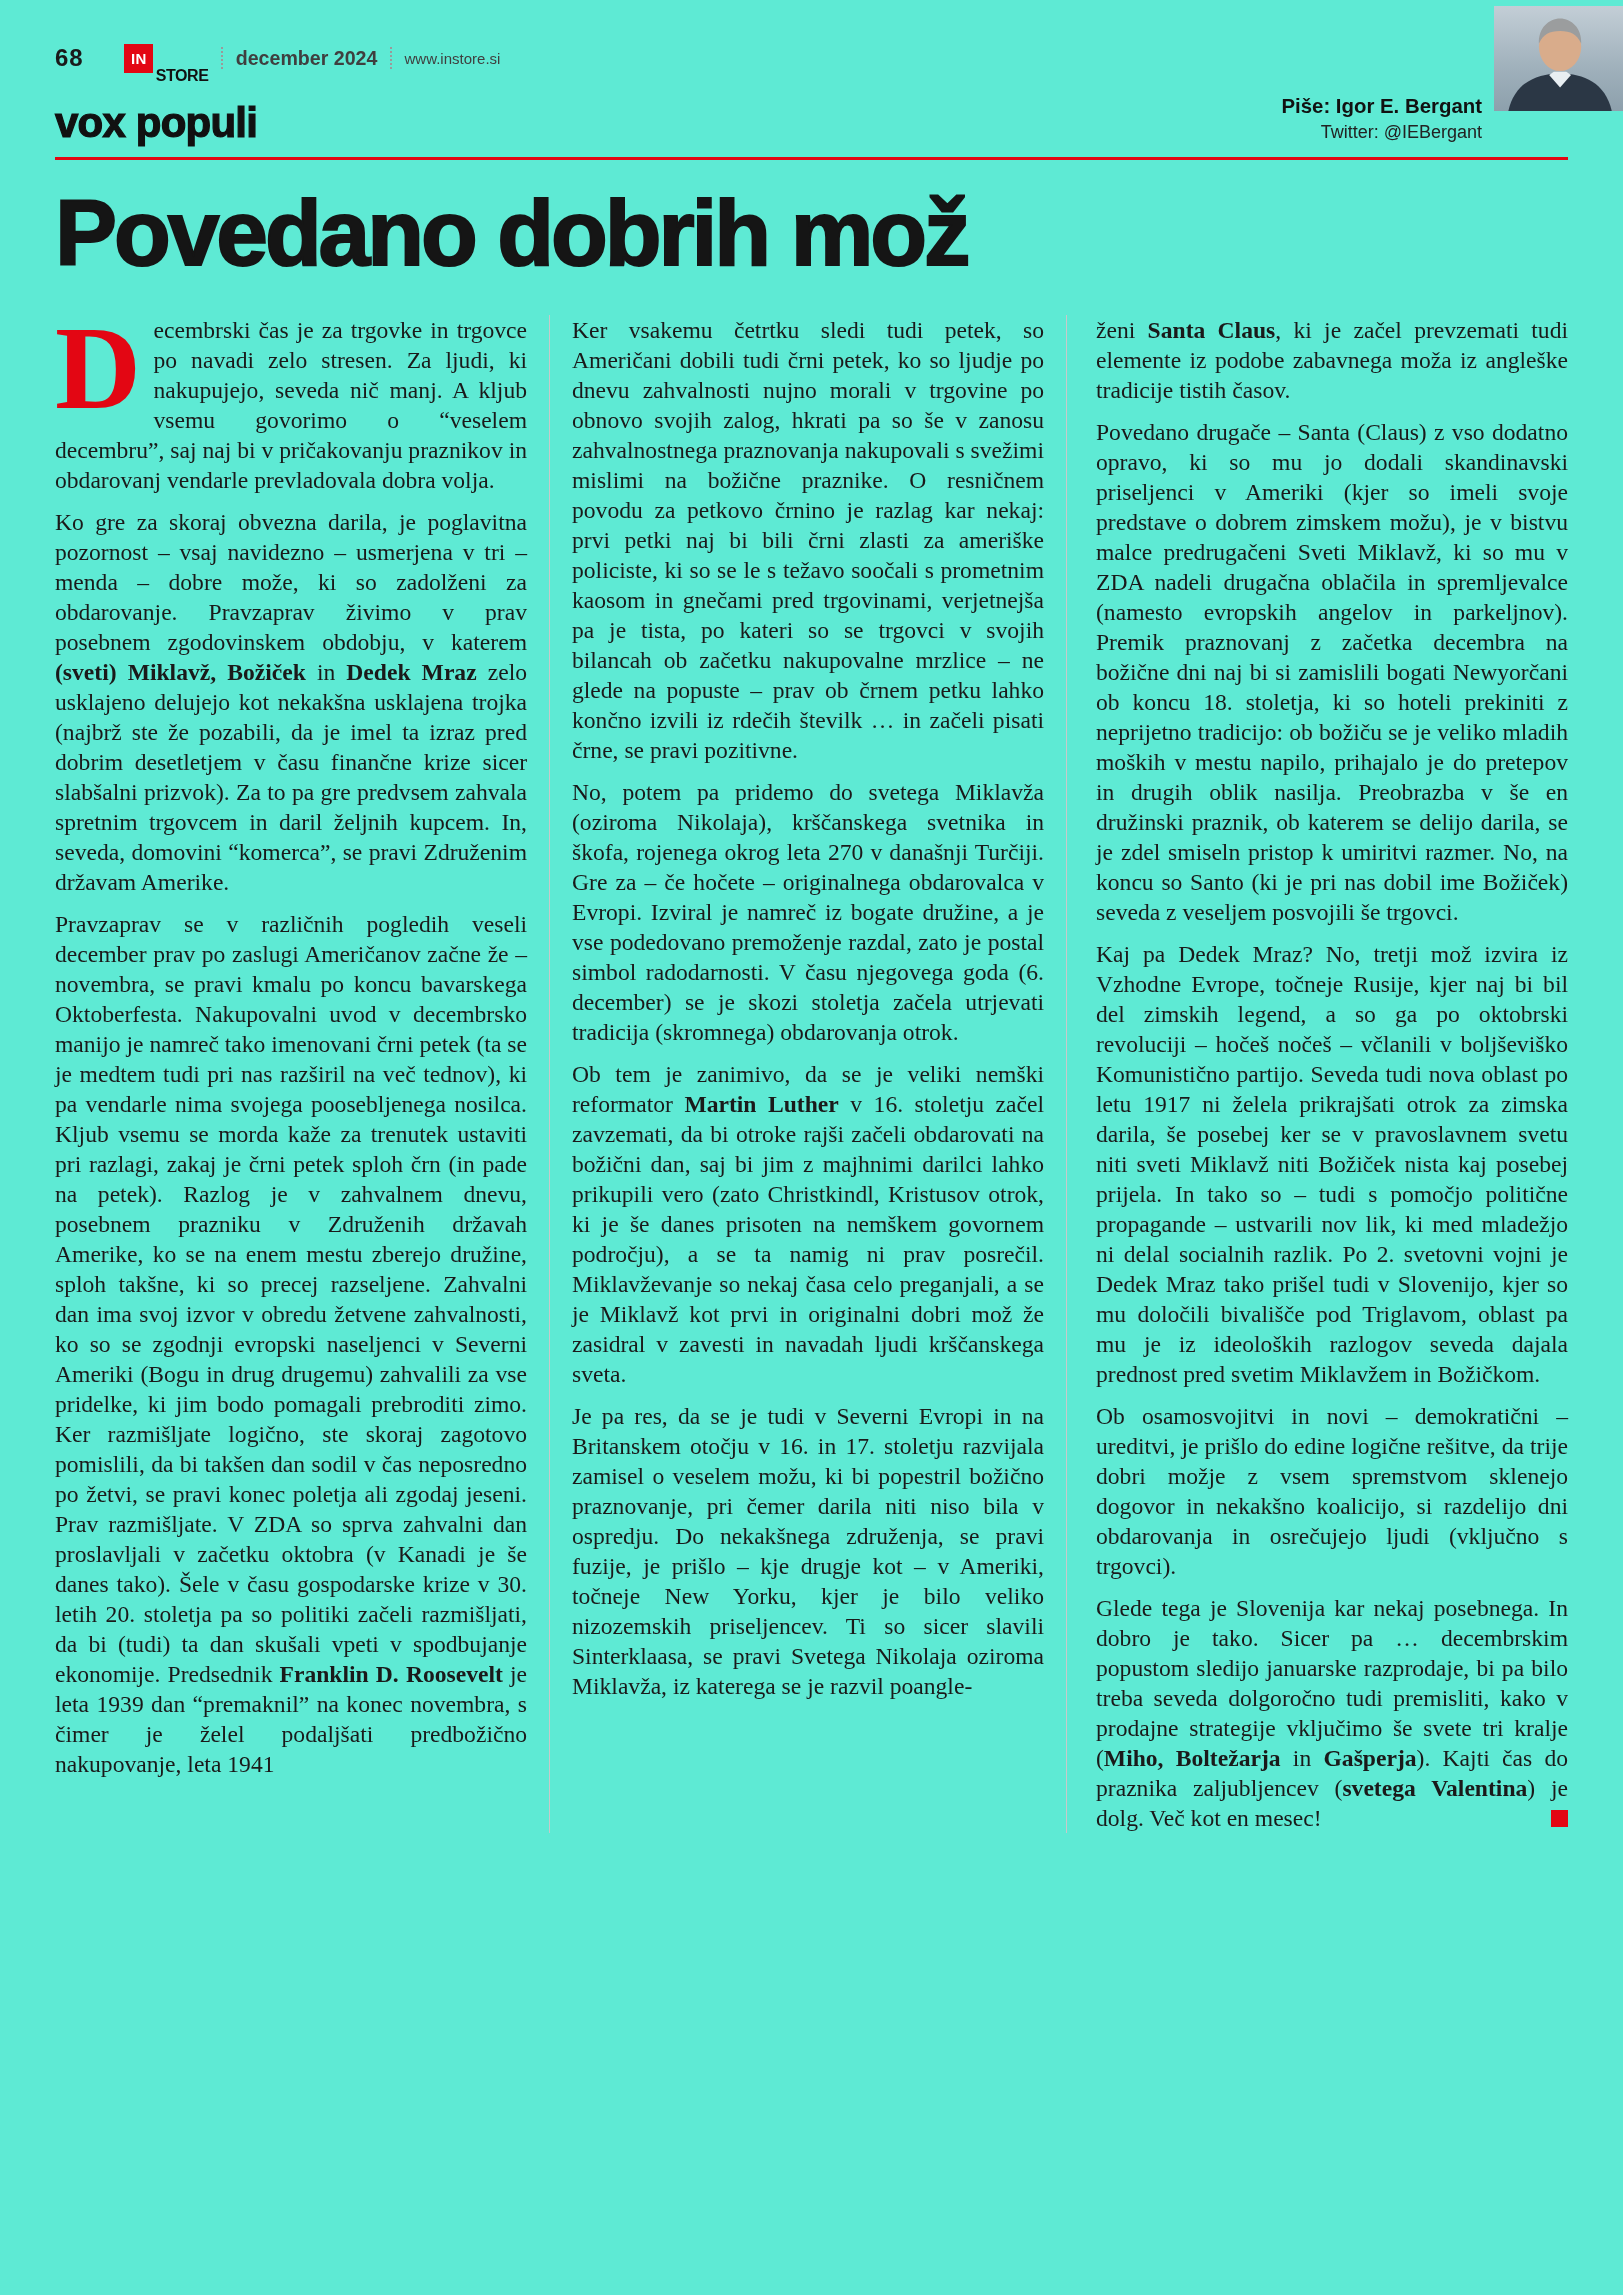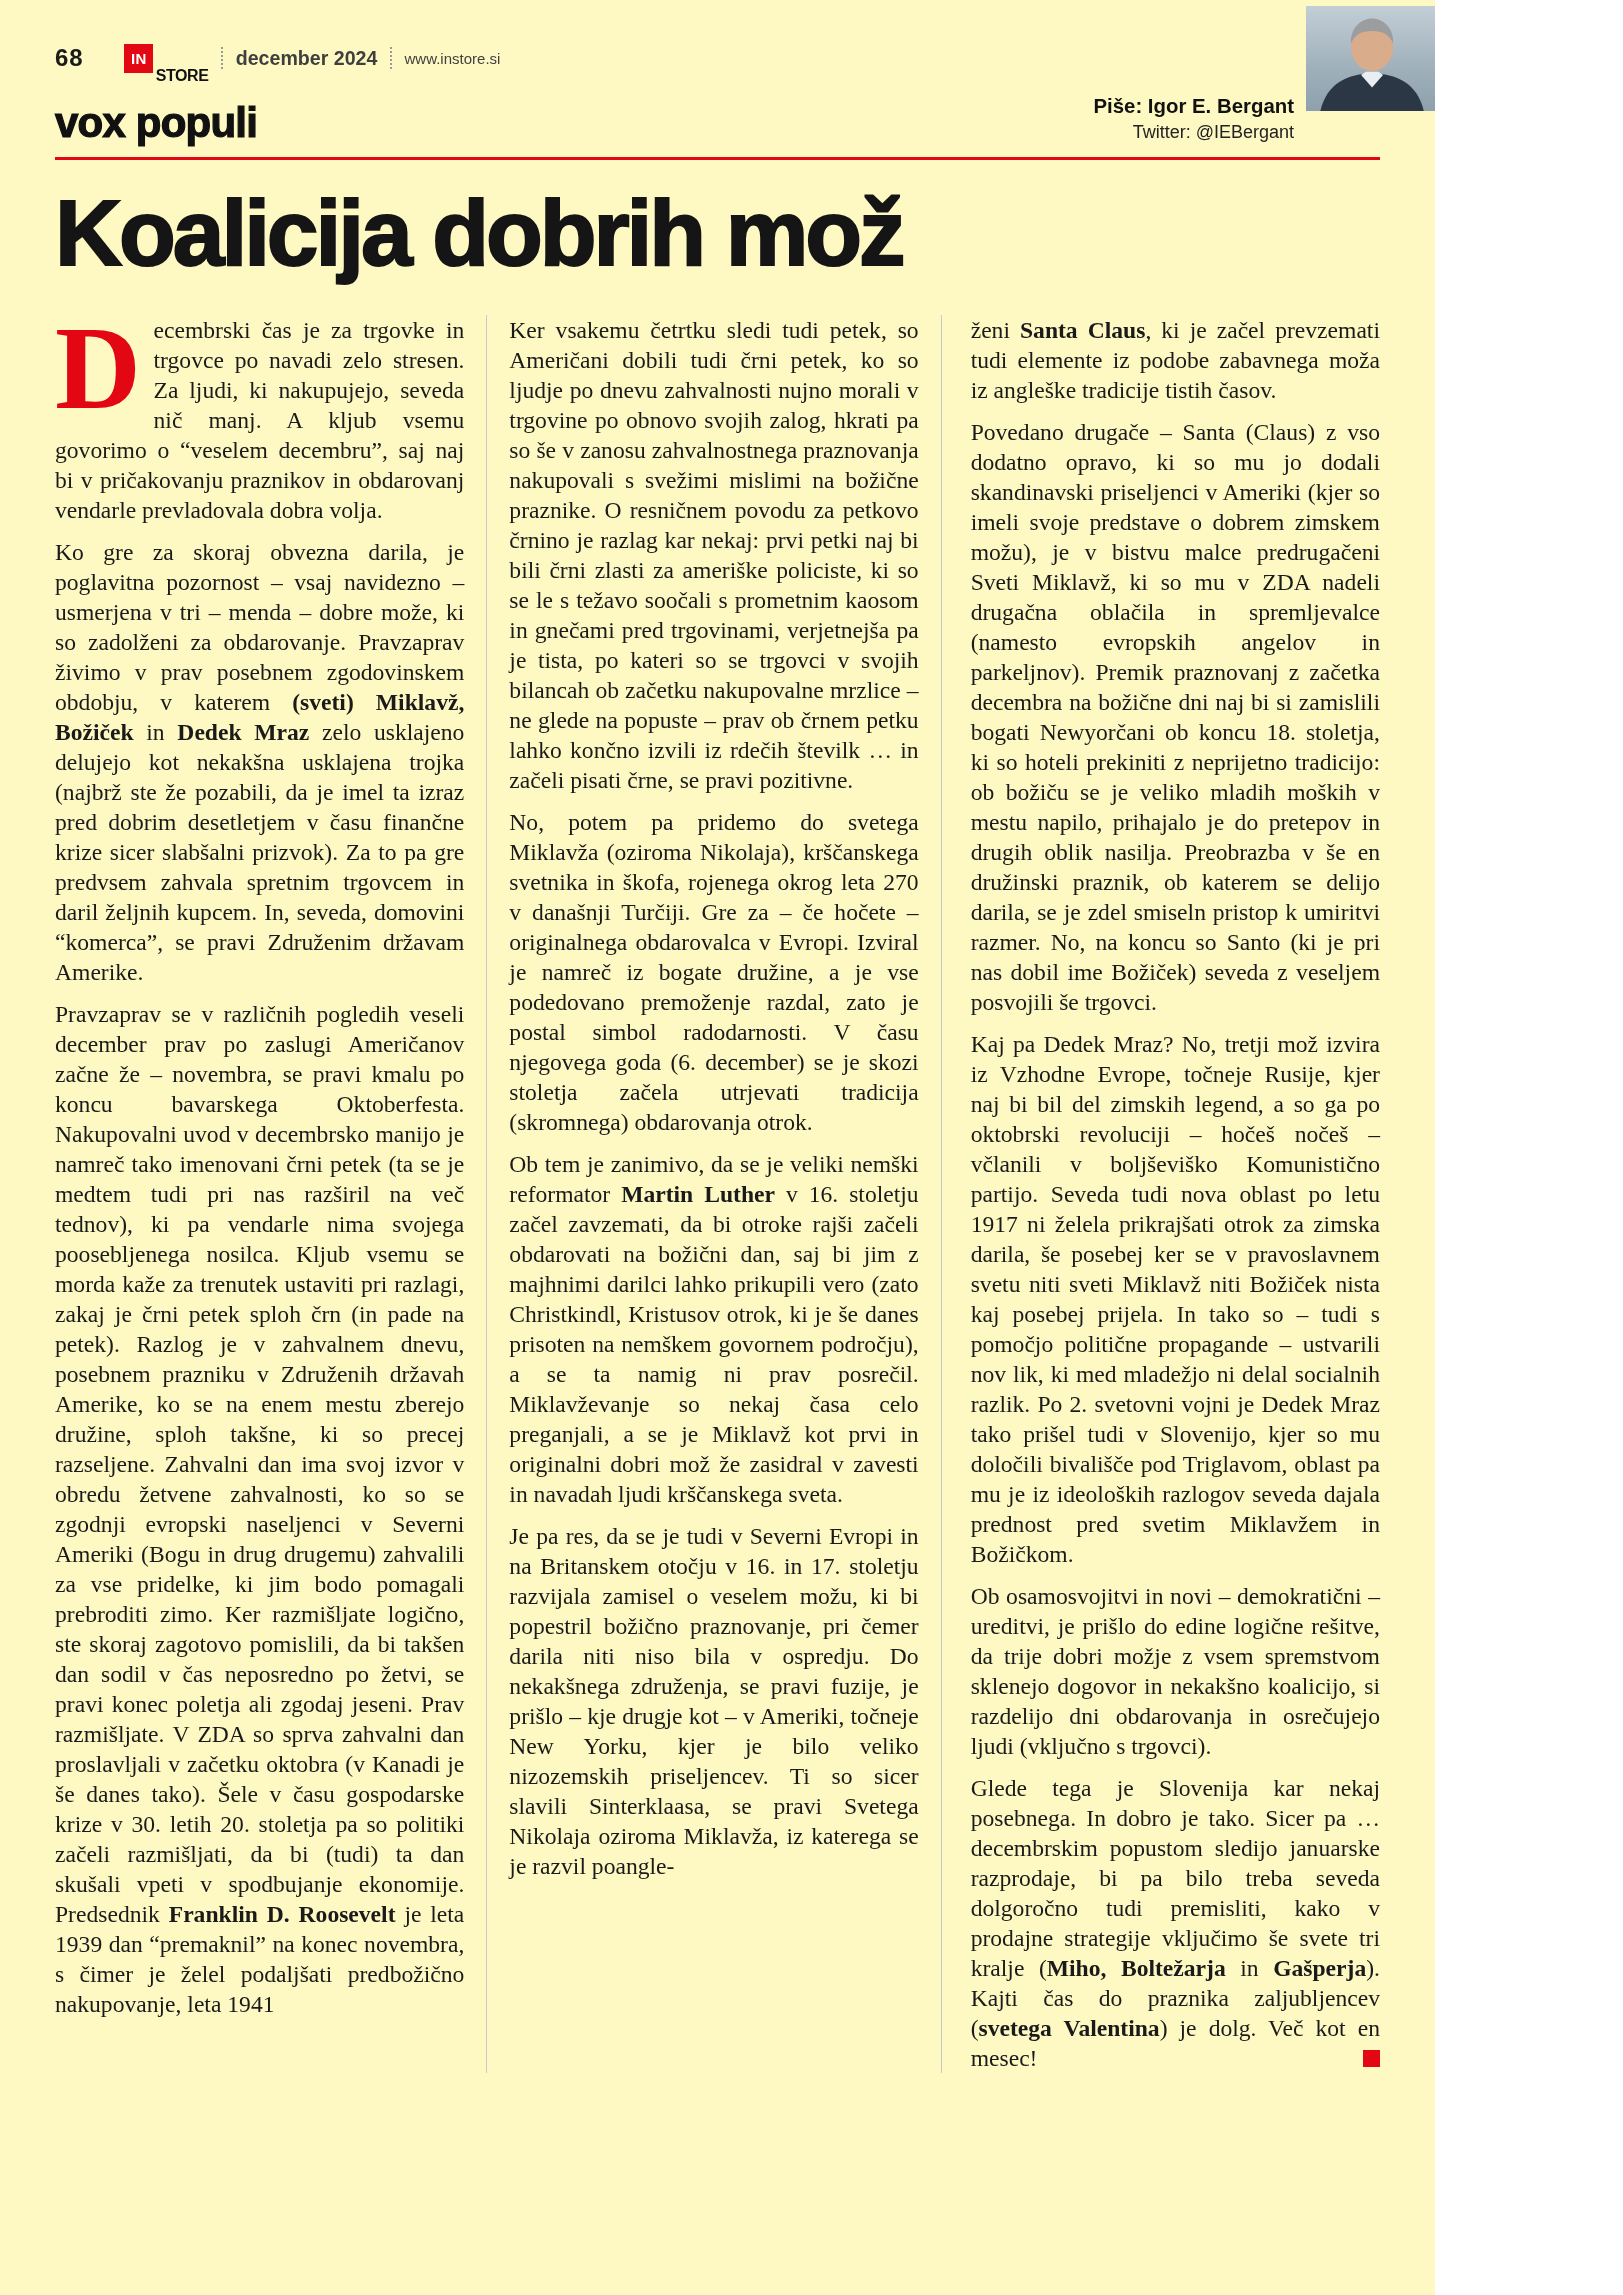--- a/index.html
+++ b/index.html
@@ -1,22 +1,22 @@
 <!DOCTYPE html>
 <html lang="sl" style="--accent: #e30613; --ink: #1a1a1a;font-size:12.6px"><head>
 <meta charset="utf-8">
 <style>
   :root { --accent: #e30613; --ink: #1a1a1a; --rule: #c9c9c9; }
   * { box-sizing: border-box; }
   html, body { margin: 0; padding: 0; background: #fff; }
   .page {
     position: relative;
-    width: 1435px;
+    width: 1623px;
     min-height: 2295px;
-    background: #fef9c3;
+    background: #5eead4;
     color: var(--ink);
     font-family: "Liberation Serif", "DejaVu Serif", serif;
     padding: 0 55px 47px 55px;
     overflow: hidden;
   }
 
   
   .topbar {
     display: flex;
     align-items: center;
@@ -154,21 +154,21 @@
   <div class="section-row">
     <h2 class="section-title">vox populi</h2>
     <div class="byline">
       <div class="byline-author">Piše: Igor E. Bergant</div>
       <div class="byline-twitter">Twitter: @IEBergant</div>
     </div>
   </div>
 
   <div class="rule"></div>
 
-  <h1 class="headline">Koalicija dobrih mož</h1>
+  <h1 class="headline">Povedano dobrih mož</h1>
 
   <div class="article">
     <div class="col">
         <p class="para"><span class="dropcap">D</span><span class="seg">ecembrski čas je za trgovke in trgovce po navadi zelo stresen. Za ljudi, ki nakupujejo, seveda nič manj. A kljub vsemu govorimo o “veselem decembru”, saj naj bi v pričakovanju praznikov in obdarovanj vendarle prevladovala dobra volja.</span></p>
         <p class="para"><span class="seg">Ko gre za skoraj obvezna darila, je poglavitna pozornost – vsaj navidezno – usmerjena v tri – menda – dobre može, ki so zadolženi za obdarovanje. Pravzaprav živimo v prav posebnem zgodovinskem obdobju, v katerem </span><span class="seg bold">(sveti) Miklavž, Božiček</span><span class="seg"> in </span><span class="seg bold">Dedek Mraz</span><span class="seg"> zelo usklajeno delujejo kot nekakšna usklajena trojka (najbrž ste že pozabili, da je imel ta izraz pred dobrim desetletjem v času finančne krize sicer slabšalni prizvok). Za to pa gre predvsem zahvala spretnim trgovcem in daril željnih kupcem. In, seveda, domovini “komerca”, se pravi Združenim državam Amerike.</span></p>
         <p class="para"><span class="seg">Pravzaprav se v različnih pogledih veseli december prav po zaslugi Američanov začne že – novembra, se pravi kmalu po koncu bavarskega Oktoberfesta. Nakupovalni uvod v decembrsko manijo je namreč tako imenovani črni petek (ta se je medtem tudi pri nas razširil na več tednov), ki pa vendarle nima svojega poosebljenega nosilca. Kljub vsemu se morda kaže za trenutek ustaviti pri razlagi, zakaj je črni petek sploh črn (in pade na petek). Razlog je v zahvalnem dnevu, posebnem prazniku v Združenih državah Amerike, ko se na enem mestu zberejo družine, sploh takšne, ki so precej razseljene. Zahvalni dan ima svoj izvor v obredu žetvene zahvalnosti, ko so se zgodnji evropski naseljenci v Severni Ameriki (Bogu in drug drugemu) zahvalili za vse pridelke, ki jim bodo pomagali prebroditi zimo. Ker razmišljate logično, ste skoraj zagotovo pomislili, da bi takšen dan sodil v čas neposredno po žetvi, se pravi konec poletja ali zgodaj jeseni. Prav razmišljate. V ZDA so sprva zahvalni dan proslavljali v začetku oktobra (v Kanadi je še danes tako). Šele v času gospodarske krize v 30. letih 20. stoletja pa so politiki začeli razmišljati, da bi (tudi) ta dan skušali vpeti v spodbujanje ekonomije. Predsednik </span><span class="seg bold">Franklin D. Roosevelt</span><span class="seg"> je leta 1939 dan “premaknil” na konec novembra, s čimer je želel podaljšati predbožično nakupovanje, leta 1941</span></p>
       </div>
     <div class="col">
         <p class="para"><span class="seg">Ker vsakemu četrtku sledi tudi petek, so Američani dobili tudi črni petek, ko so ljudje po dnevu zahvalnosti nujno morali v trgovine po obnovo svojih zalog, hkrati pa so še v zanosu zahvalnostnega praznovanja nakupovali s svežimi mislimi na božične praznike. O resničnem povodu za petkovo črnino je razlag kar nekaj: prvi petki naj bi bili črni zlasti za ameriške policiste, ki so se le s težavo soočali s prometnim kaosom in gnečami pred trgovinami, verjetnejša pa je tista, po kateri so se trgovci v svojih bilancah ob začetku nakupovalne mrzlice – ne glede na popuste – prav ob črnem petku lahko končno izvili iz rdečih številk … in začeli pisati črne, se pravi pozitivne.</span></p>
         <p class="para"><span class="seg">No, potem pa pridemo do svetega Miklavža (oziroma Nikolaja), krščanskega svetnika in škofa, rojenega okrog leta 270 v današnji Turčiji. Gre za – če hočete – originalnega obdarovalca v Evropi. Izviral je namreč iz bogate družine, a je vse podedovano premoženje razdal, zato je postal simbol radodarnosti. V času njegovega goda (6. december) se je skozi stoletja začela utrjevati tradicija (skromnega) obdarovanja otrok.</span></p>

